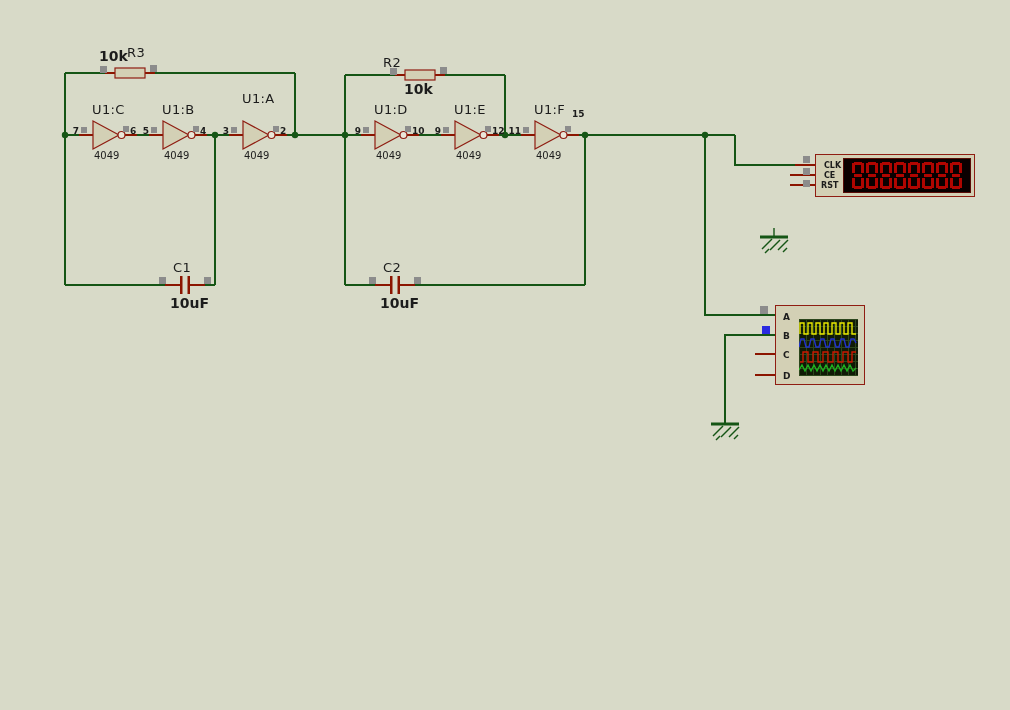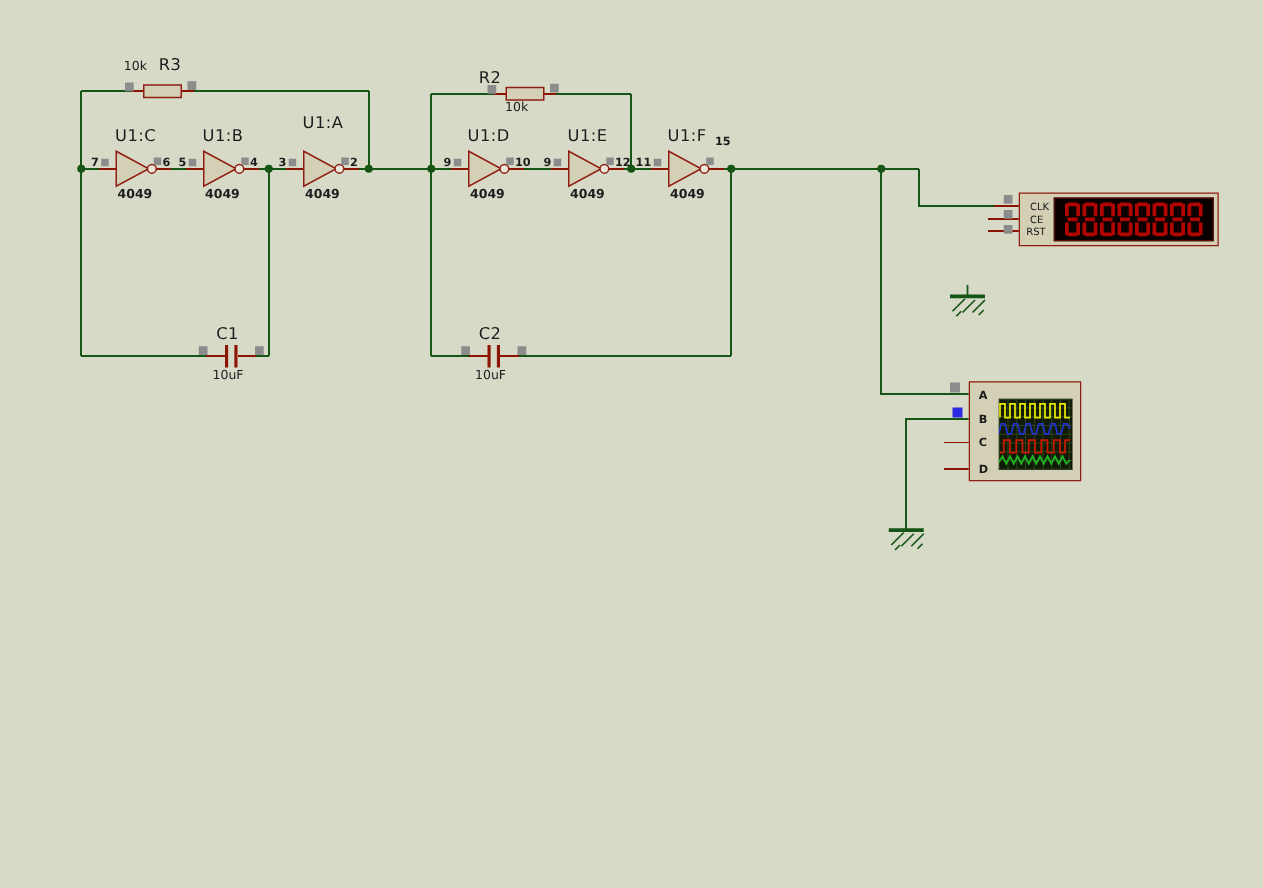--- a/index.html
+++ b/index.html
@@ -17,28 +17,28 @@
   .bubble{fill:#eae7d9;stroke:var(--component-outline,#8f1d12);stroke-width:1.2}
   .plate{fill:var(--lead,#8b1500)}
   .mark{fill:var(--marker-gray,#8c8c8c)}
   .bmark{fill:var(--marker-blue,#2a2ae0)}
   .gnd{stroke:var(--wire,#155515);stroke-width:1.4;fill:none}
   .gnd-bar{stroke:var(--wire,#155515);stroke-width:3;fill:none}
   .clkwedge{stroke:#4a1008;stroke-width:1.2;fill:none}
 
   .lbl{position:absolute;z-index:3;color:var(--text,#1c1c1c);white-space:nowrap;line-height:1}
   .ref{font-size:13px;letter-spacing:.4px}
-  .part{font-size:10px;font-weight:bold}
+  .part{font-size:10px;font-weight:normal}
   .pin{font-size:9px;font-weight:bold}
   .pin-r{text-align:right}
-  .val{font-size:10px;font-weight:normal}
+  .val{font-size:14px;font-weight:bold}
 
   .counter-box{position:absolute;left:815px;top:154px;width:160px;height:43px;z-index:2;
     background:var(--component-fill,#d3d0b5);border:1px solid var(--component-outline,#8f1d12);box-sizing:border-box}
-  .cpin{position:absolute;font-size:8px;font-weight:normal;color:var(--text,#1c1c1c);line-height:1}
+  .cpin{position:absolute;font-size:8px;font-weight:bold;color:var(--text,#1c1c1c);line-height:1}
   .display{position:absolute;left:27px;top:3px;width:128px;height:35px;box-sizing:border-box;
     background:var(--display-bg,#000);border:1px solid #5a0c08;
     display:flex;align-items:center;justify-content:center;gap:2px}
   .digit{position:relative;width:12px;height:27px;flex:0 0 auto}
   .seg{position:absolute;display:block;background:var(--display-segment,#b00500)}
   .seg-a{top:0;left:2px;right:2px;height:3px}
   .seg-g{top:12px;left:2px;right:2px;height:3px}
   .seg-d{bottom:0;left:2px;right:2px;height:3px}
   .seg-f{top:1px;left:0;width:3px;height:10px}
   .seg-b{top:1px;right:0;width:3px;height:10px}

